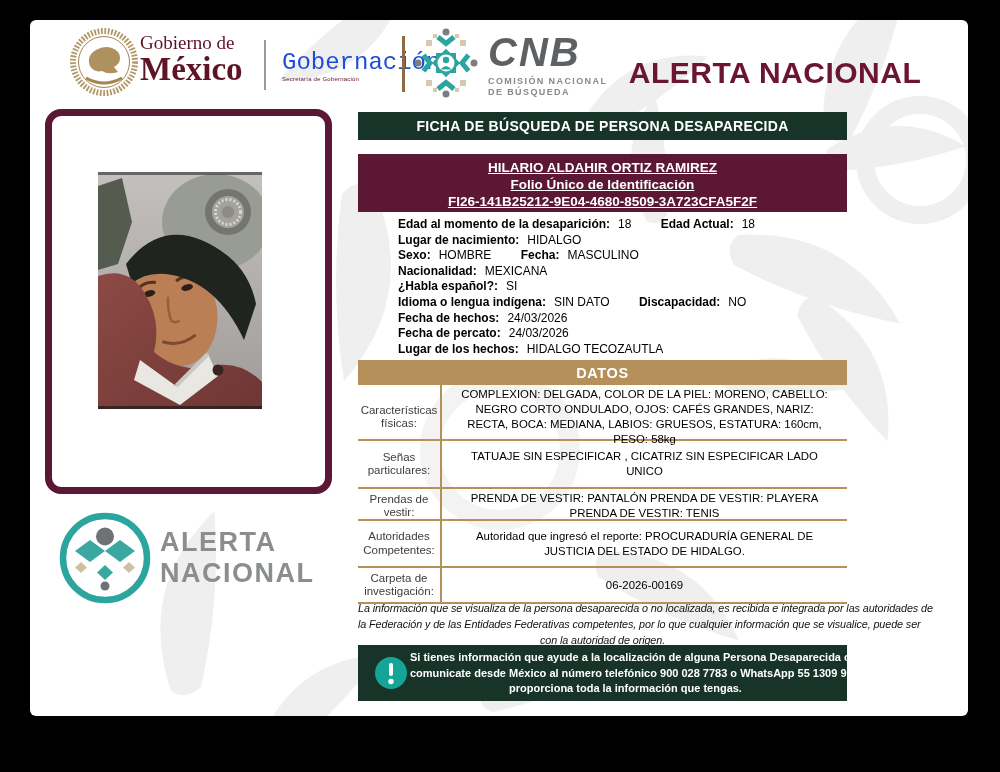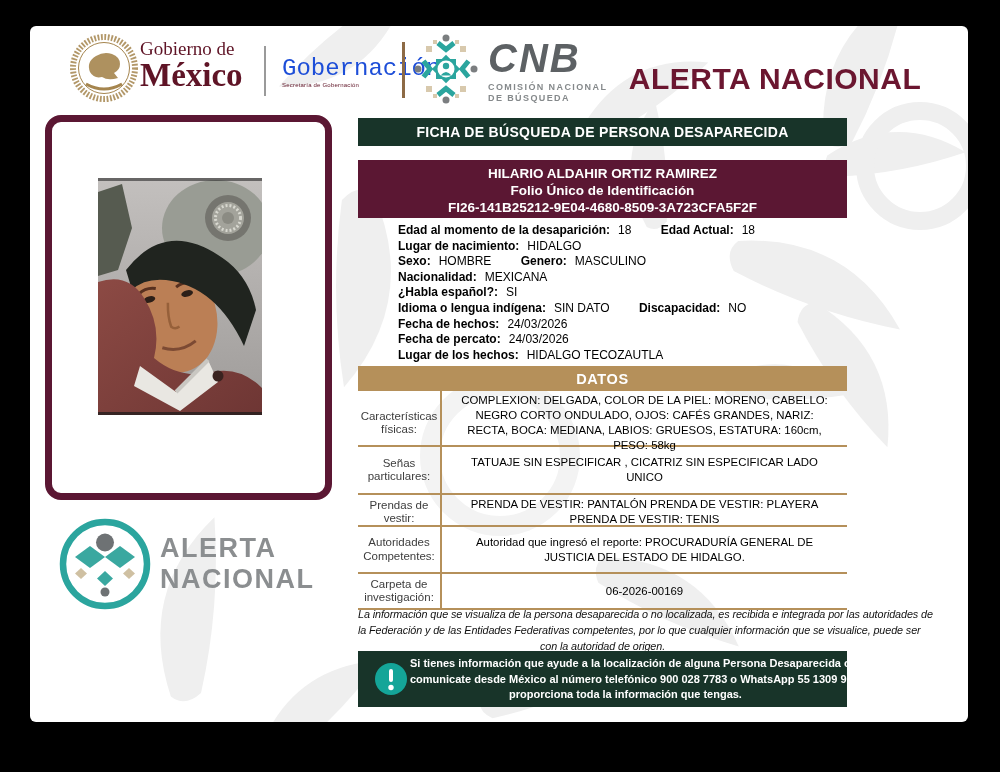--- a/index.html
+++ b/index.html
@@ -1,18 +1,18 @@
 <!DOCTYPE html>
 <html><head>
 <meta charset="utf-8">
 <style>
   html,body{margin:0;padding:0;}
   body{width:1000px;height:772px;background:#000;position:relative;overflow:hidden;
        font-family:"Liberation Sans",sans-serif;}
-  .card{position:absolute;left:30px;top:26px;width:938px;height:696px;background:#fff;
+  .card{position:absolute;left:30px;top:20px;width:938px;height:696px;background:#fff;
         border-radius:6px;overflow:hidden;}
   .abs{position:absolute;}
   .wm{position:absolute;left:0;top:0;z-index:0;}
   .z{z-index:1;}
 
   
   .gob-l1{font-family:"Liberation Serif",serif;font-size:19px;color:#5f1426;line-height:20px;}
   .gob-l2{font-family:"Liberation Serif",serif;font-size:33px;font-weight:bold;color:#5f1426;line-height:33px;}
   .vdiv1{width:2px;height:50px;background:#9a9a9a;}
   .vdiv2{width:3px;height:56px;background:#8d6a45;}
@@ -24,21 +24,21 @@
 
   
   .photo-frame{left:15px;top:89px;width:287px;height:385px;border:7px solid #5b1733;
                border-radius:16px;background:#fff;box-sizing:border-box;}
   .alerta-logo-text div{font-size:27px;font-weight:bold;color:#8b8e90;letter-spacing:1.5px;line-height:31px;}
 
   
   .rcol{left:328px;width:489px;}
   .banner{height:28px;background:#183429;color:#fff;font-size:14px;font-weight:bold;
           display:flex;align-items:center;justify-content:center;letter-spacing:.3px;}
-  .namebox{height:58px;background:#5b1733;color:#fff;text-align:center;padding-top:5px;box-sizing:border-box;}
+  .namebox{height:58px;background:#5b1733;color:#fff;text-align:center;padding-top:5px;box-sizing:border-box;text-decoration:underline;}
   .namebox div{font-size:13.5px;font-weight:bold;line-height:17px;}
   .fields{left:332px;top:197px;width:578px;}
   .frow{height:15.6px;font-size:12px;color:#000;white-space:nowrap;margin-left:36px;}
   .frow .lab{font-weight:bold;}
   .frow .val{margin-left:8px;}
   .pair{display:inline-block;}
   .pair + .pair{margin-left:26px;}
   .datos-bar{height:25px;background:#b5905a;color:#fff;font-size:14.5px;font-weight:bold;
              display:flex;align-items:center;justify-content:center;letter-spacing:.6px;}
   .dtable{border-bottom:0;}
@@ -209,21 +209,21 @@
   <div class="abs z fields">
     <div class="frow">
       <span class="pair"><span class="lab">Edad al momento de la desaparición:</span><span class="val">18</span></span>
       <span class="pair"><span class="lab">Edad Actual:</span><span class="val">18</span></span>
     </div>
     <div class="frow">
       <span class="pair"><span class="lab">Lugar de nacimiento:</span><span class="val">HIDALGO</span></span>
     </div>
     <div class="frow">
       <span class="pair"><span class="lab">Sexo:</span><span class="val">HOMBRE</span></span>
-      <span class="pair"><span class="lab">Genero:</span><span class="val">MASCULINO</span></span>
+      <span class="pair"><span class="lab">Fecha:</span><span class="val">MASCULINO</span></span>
     </div>
     <div class="frow">
       <span class="pair"><span class="lab">Nacionalidad:</span><span class="val">MEXICANA</span></span>
     </div>
     <div class="frow">
       <span class="pair"><span class="lab">¿Habla español?:</span><span class="val">SI</span></span>
     </div>
     <div class="frow">
       <span class="pair"><span class="lab">Idioma o lengua indígena:</span><span class="val">SIN DATO</span></span>
       <span class="pair"><span class="lab">Discapacidad:</span><span class="val">NO</span></span>

